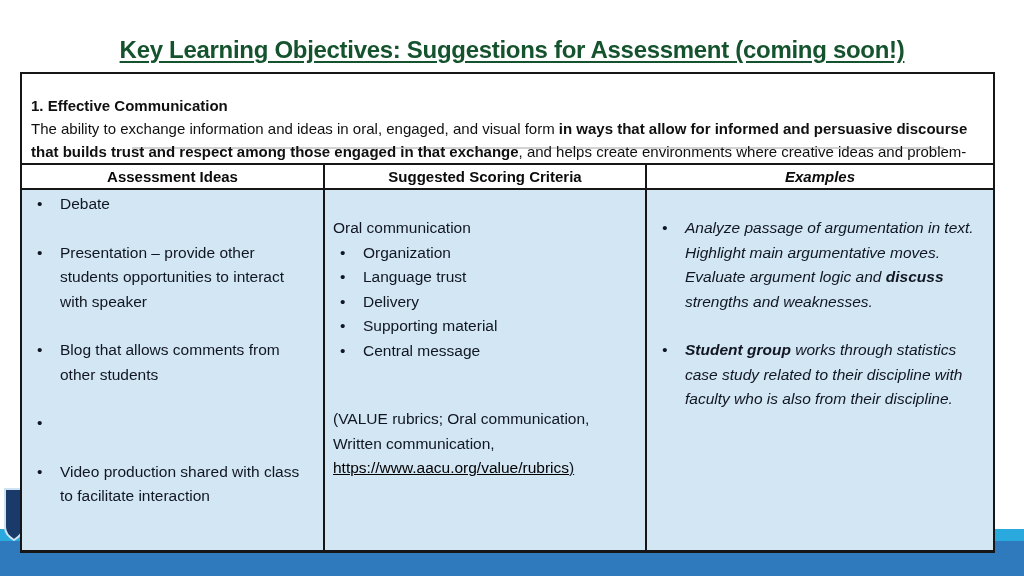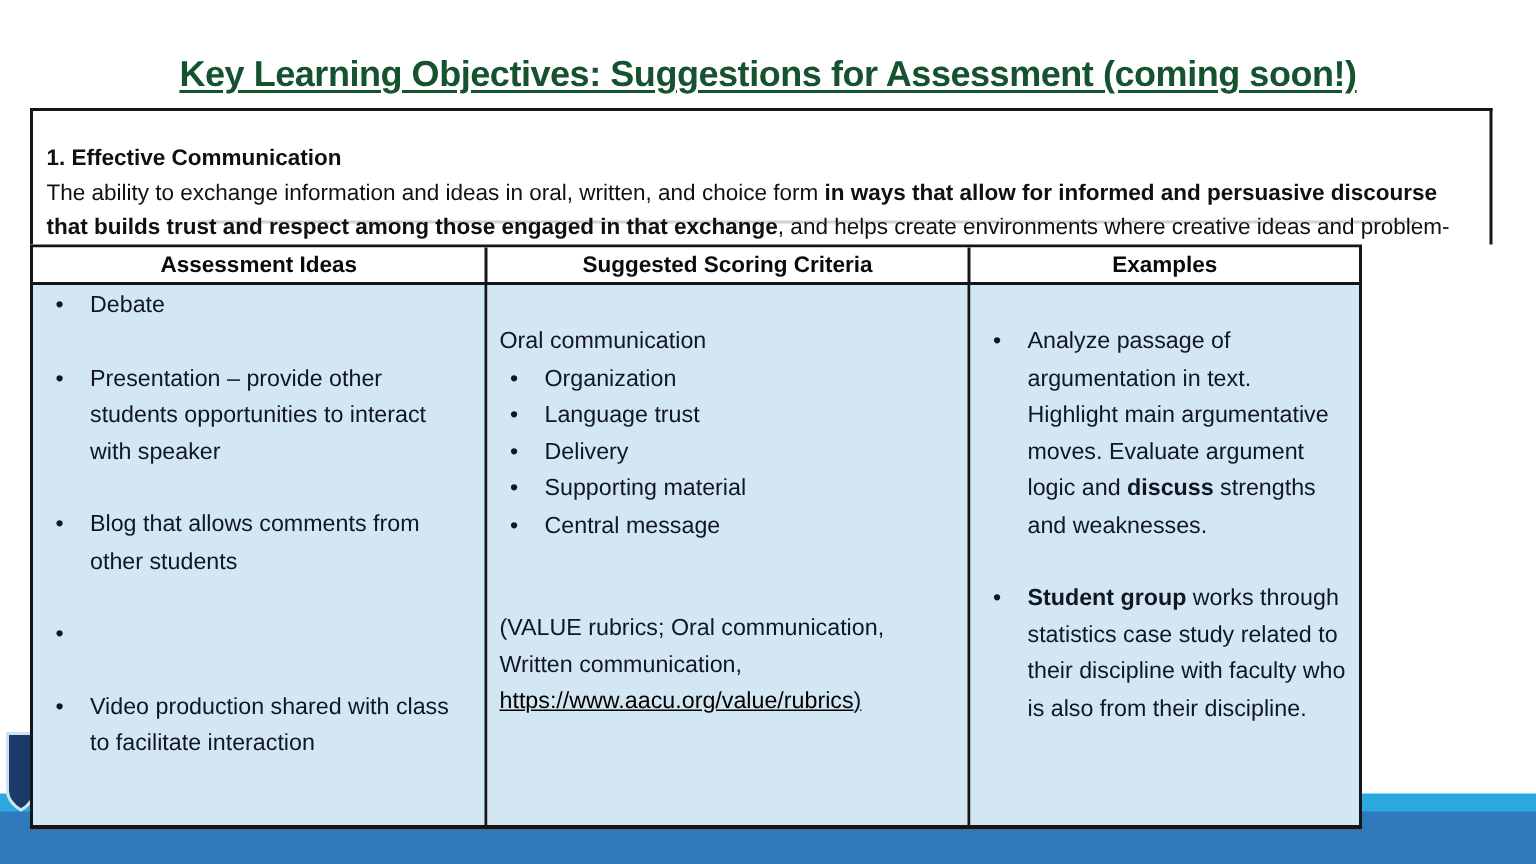--- a/index.html
+++ b/index.html
@@ -23,37 +23,37 @@
   }
   .intro-heading { font-weight:bold; }
   .b { font-weight:bold; }
   .faint-rule {
     position:absolute; left:110px; top:73px; width:812px; height:2px;
     background:#d2d2d2; z-index:0;
   }
   .intro-text { position:relative; z-index:1; }
   
   .tbl {
-    position:absolute; left:20px; top:163px; width:888px; height:390px;
+    position:absolute; left:20px; top:163px; width:975px; height:390px;
     border:2px solid #161616; border-bottom-width:3px; background:#ffffff;
     display:flex; flex-direction:column; z-index:3;
   }
   .thead { display:flex; height:25px; border-bottom:2px solid #161616; background:#fff; }
   .th {
     display:flex; align-items:center; justify-content:center;
     font-weight:bold; font-size:15px; color:#0a0a0a;
   }
   .tbody { display:flex; flex:1; min-height:0; }
   .td {
     background:#d3e6f3; padding:2px 8px; font-size:15.5px; line-height:24.5px;
     color:#101622; overflow:hidden;
   }
   .c1 { width:303px; border-right:2px solid #161616; }
   .c2 { width:322px; border-right:2px solid #161616; }
-  .c3 { flex:1; }
+  .c3 { flex:1;font-style:italic; }
   
   .bi { display:flex; }
   .bu { flex:0 0 30px; padding-left:7px; }
   .bt { flex:1; }
   .mt { margin-top:24px; }
   .note { margin-top:44px; }
   .link { color:#000000; text-decoration:underline; cursor:pointer; }
   .note-close { text-decoration:underline; }
   
   .band-cyan { position:absolute; left:0; top:529px; width:1024px; height:14px; background:#29a9de; z-index:1; }
@@ -67,21 +67,21 @@
 </head>
 <body>
 
 <div class="slide">
 
   <div class="title">Key Learning Objectives: Suggestions for Assessment (coming soon!)</div>
 
   <div class="intro-box">
     <div class="faint-rule"></div>
     <div class="intro-heading">1. Effective Communication</div>
-    <div class="intro-text"><span>The ability to exchange information and ideas in oral, written, and choice form </span><span class="b">in ways that allow for informed and persuasive discourse that builds trust and respect among those engaged in that exchange</span><span>, and helps create environments where creative ideas and problem-solving flourish.</span></div>
+    <div class="intro-text"><span>The ability to exchange information and ideas in oral, engaged, and visual form </span><span class="b">in ways that allow for informed and persuasive discourse that builds trust and respect among those engaged in that exchange</span><span>, and helps create environments where creative ideas and problem-solving flourish.</span></div>
   </div>
 
   <div class="tbl">
     <div class="thead">
       <div class="th c1">Assessment Ideas</div>
       <div class="th c2">Suggested Scoring Criteria</div>
       <div class="th c3">Examples</div>
     </div>
     <div class="tbody">
 

